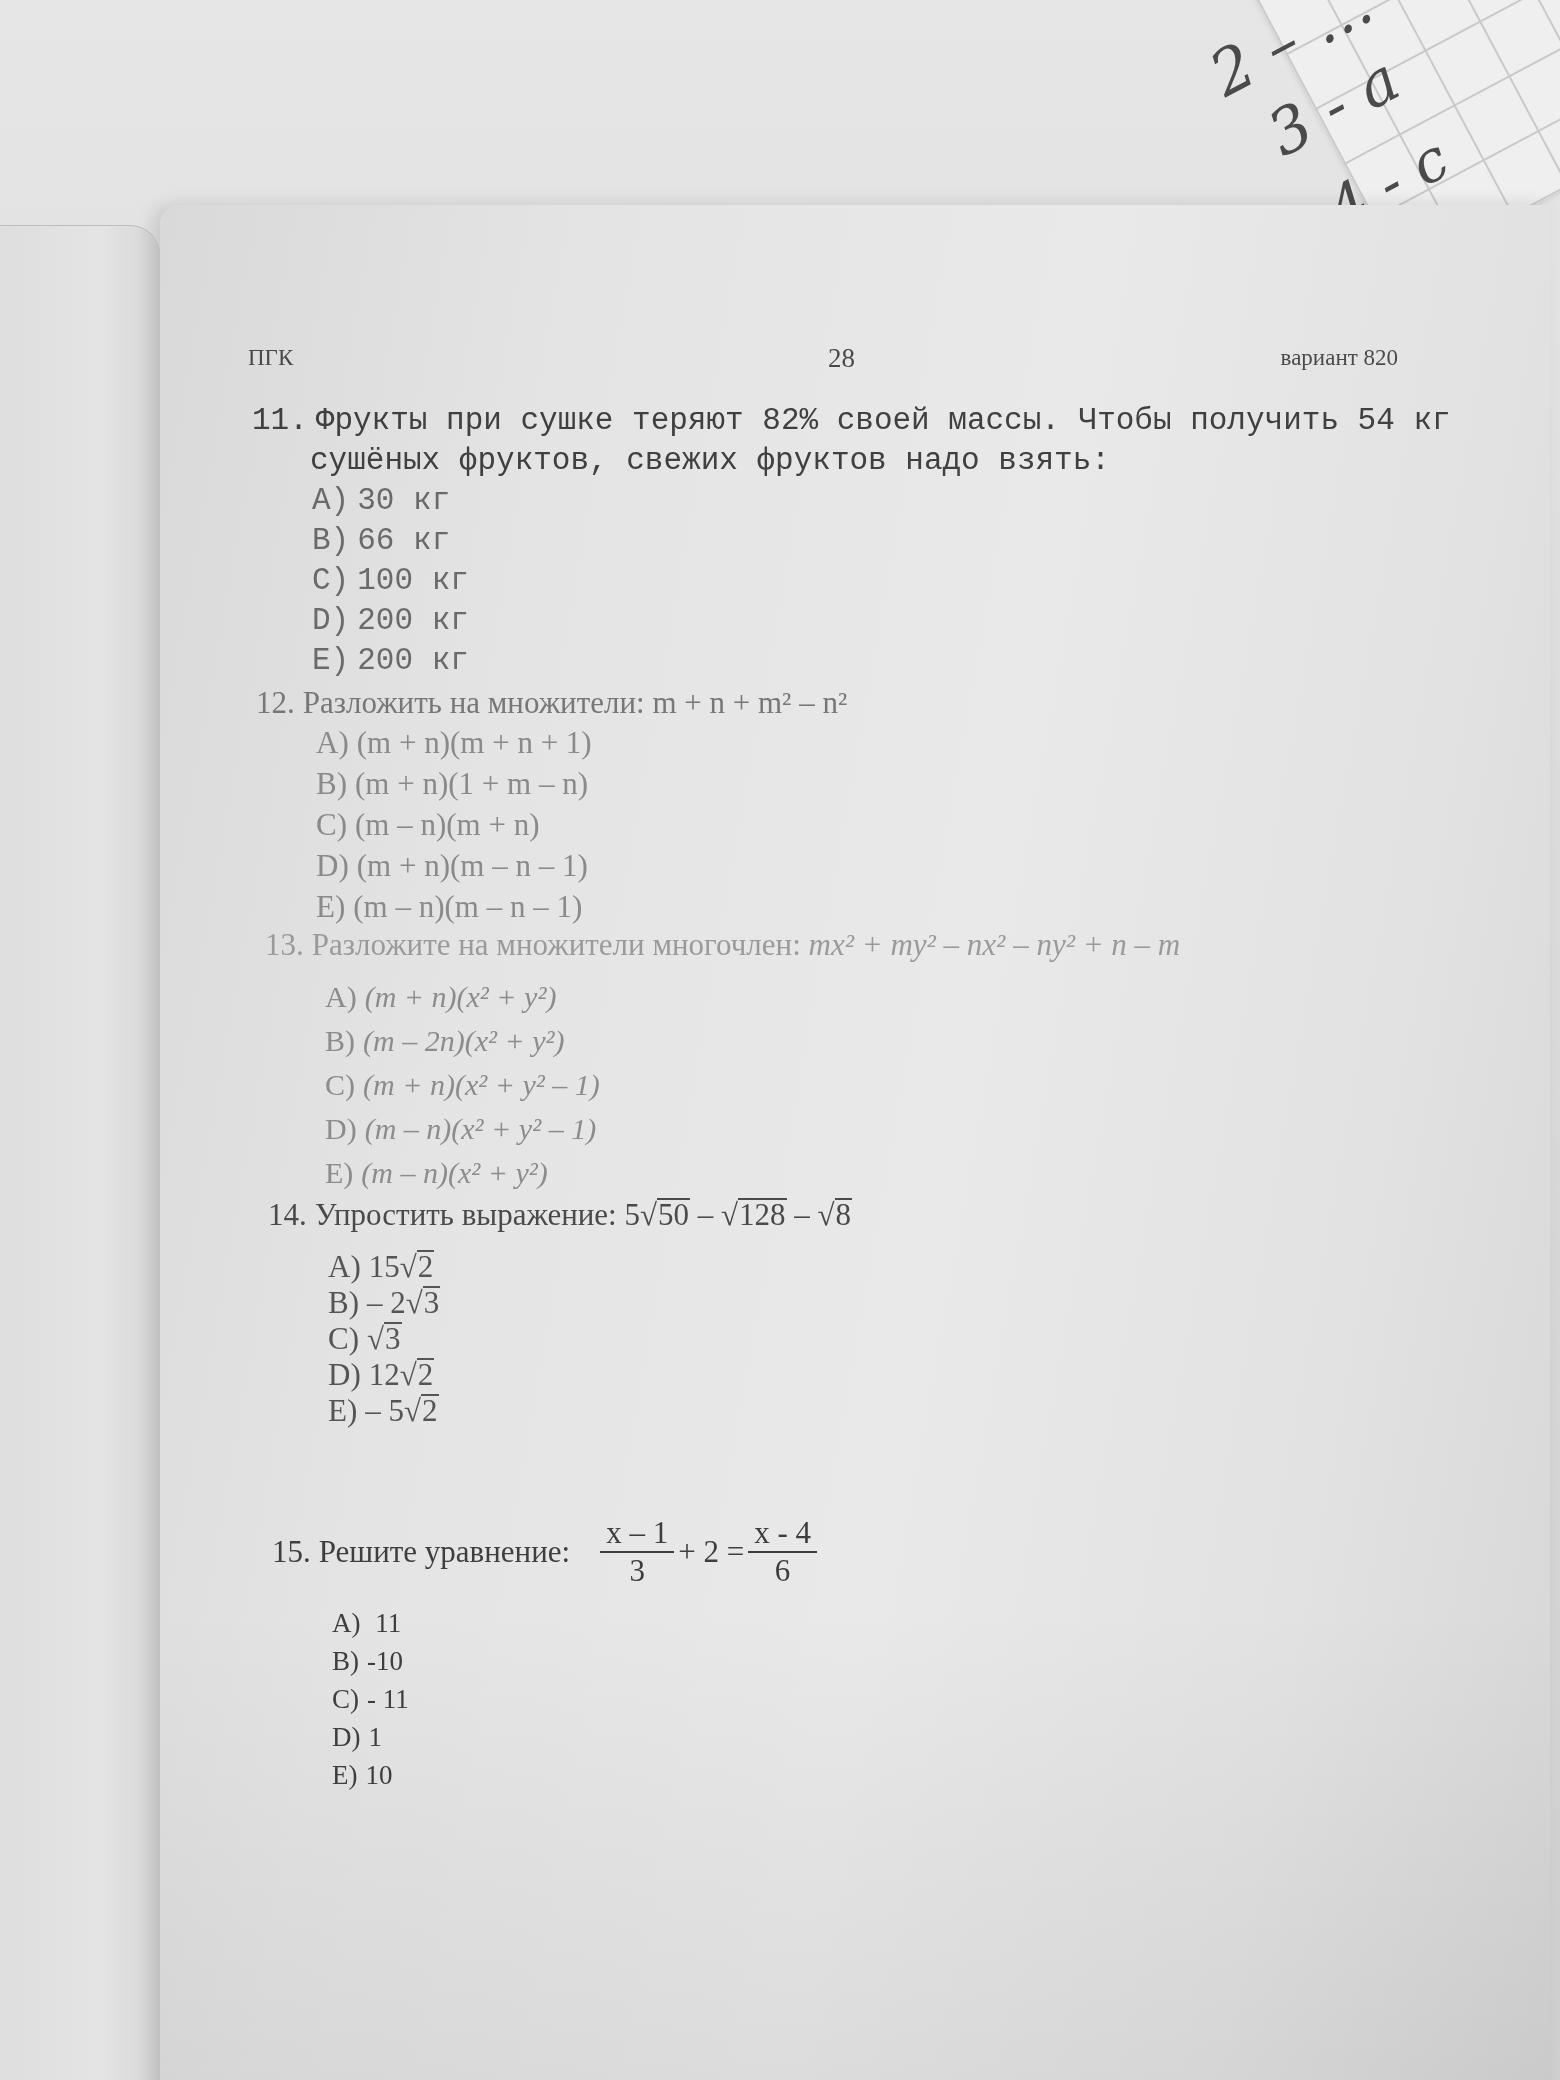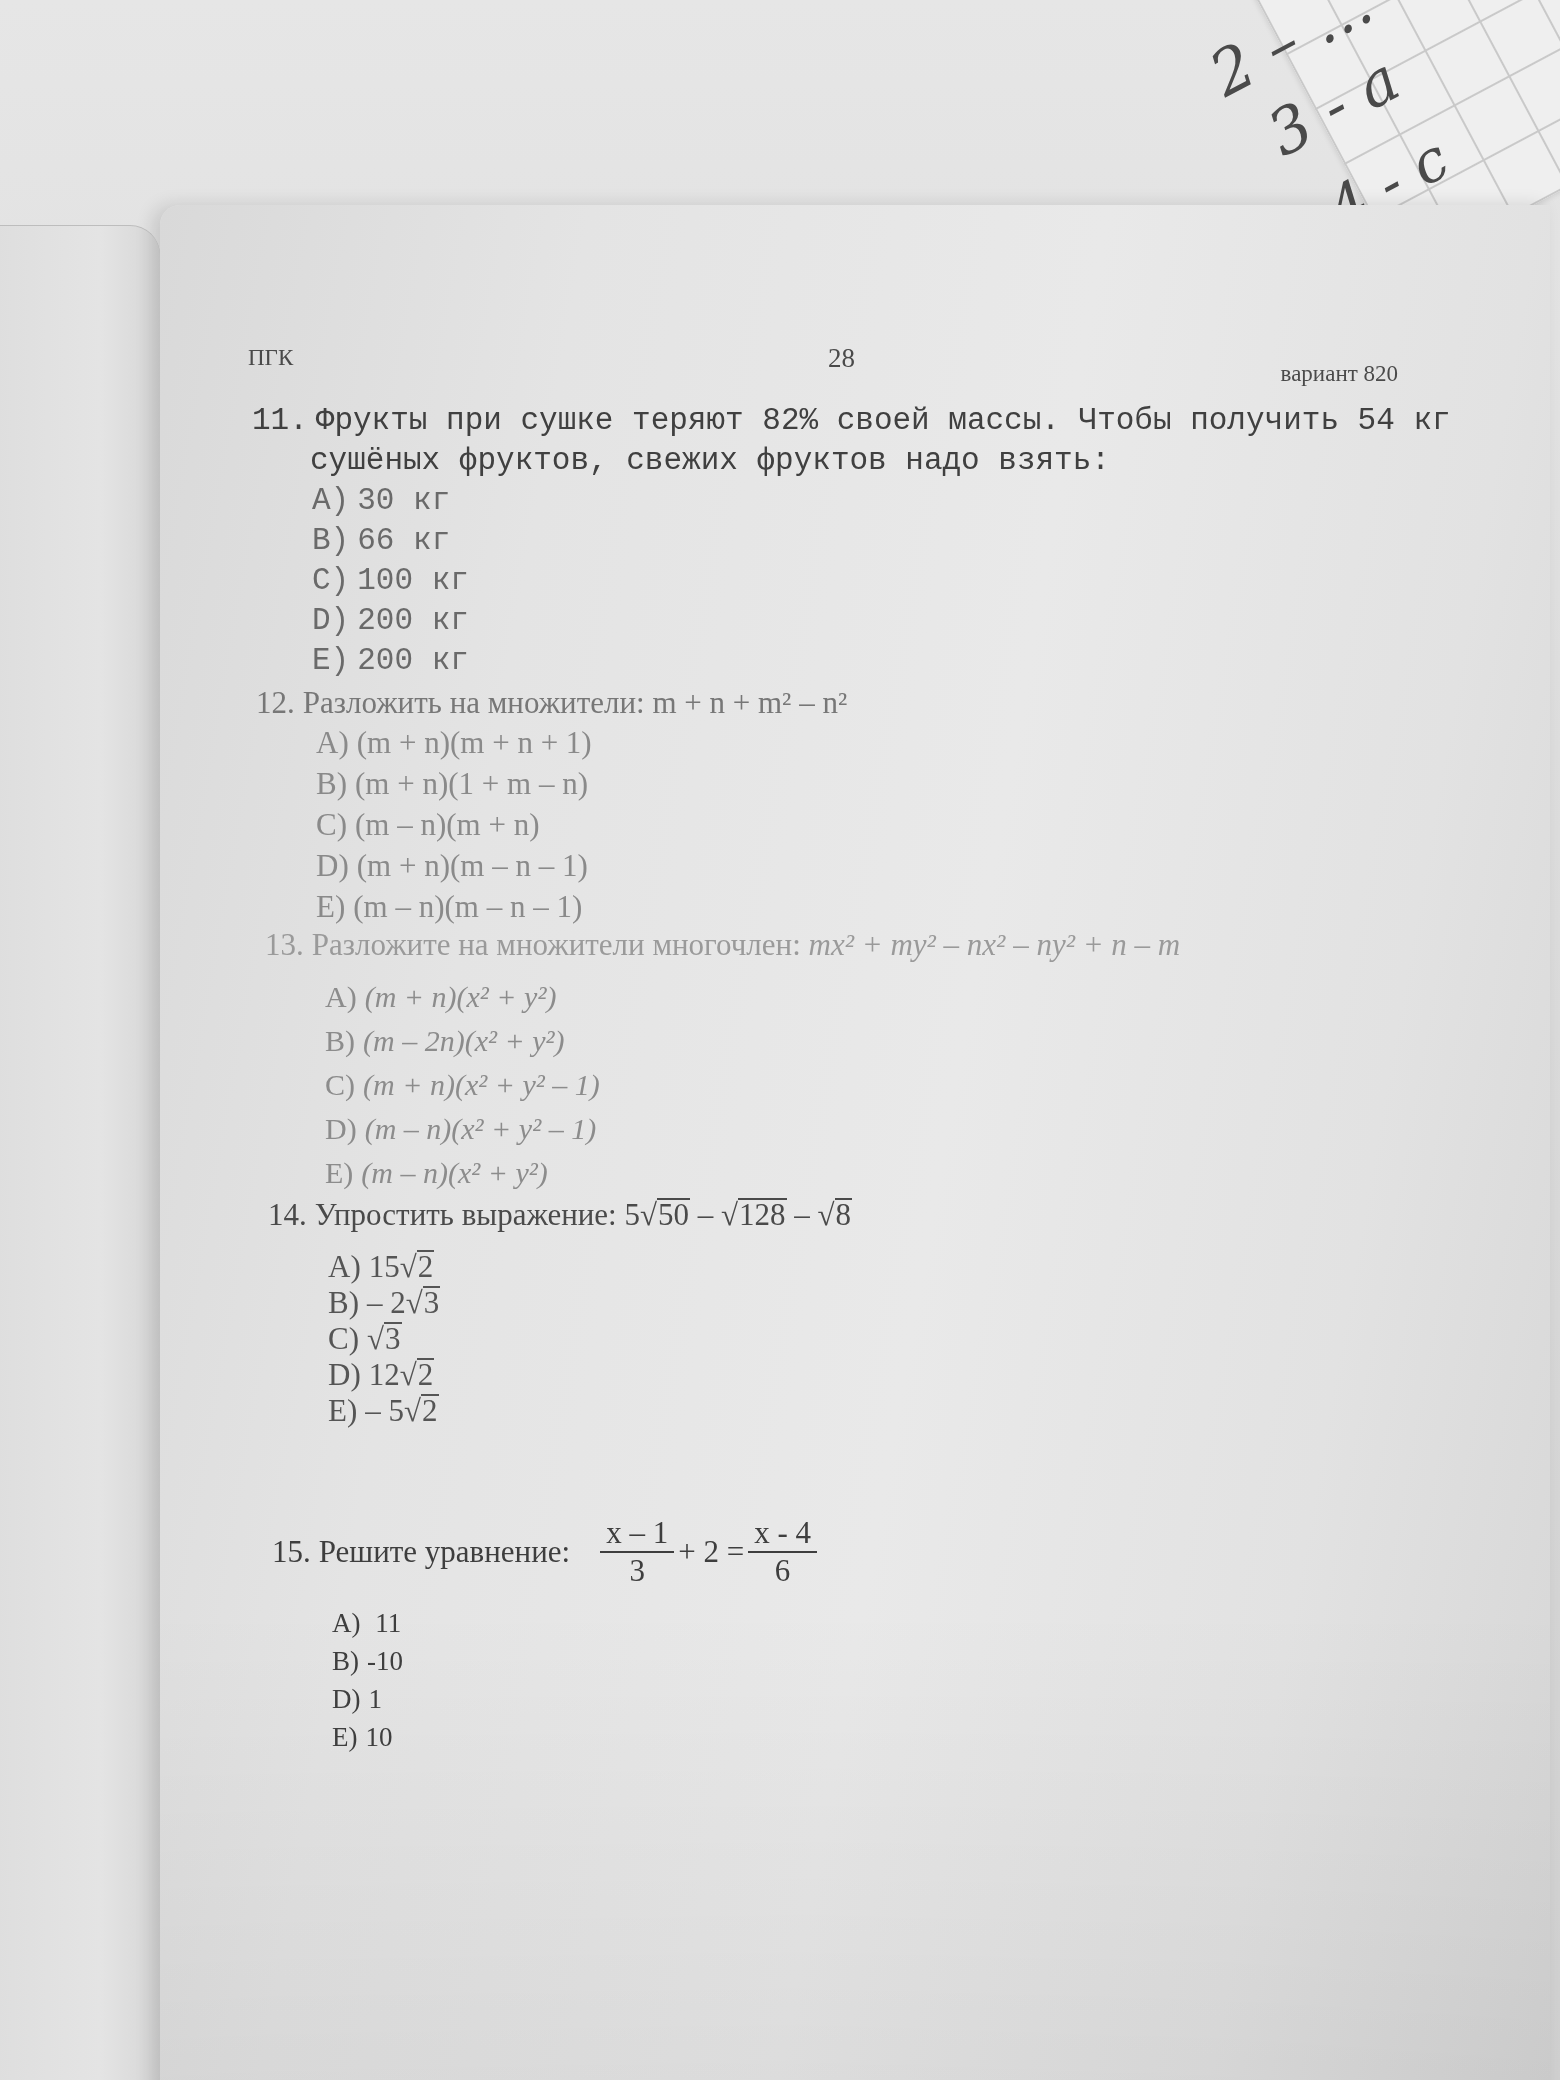--- a/index.html
+++ b/index.html
@@ -84,21 +84,21 @@
       position: absolute;
       top: 140px;
       left: 88px;
       width: 1150px;
       height: 32px;
       font-size: 23px;
       color: #4a4a4a;
     }
     .header .left { position: absolute; left: 0; top: 0; }
     .header .center { position: absolute; left: 580px; top: -2px; font-size: 27px; }
-    .header .right { position: absolute; right: 0; top: 16px; }
+    .header .right { position: absolute; right: 0; top: 0; }
 
     .question {
       position: absolute;
       font-size: 31px;
       line-height: 40px;
     }
     .q-title { white-space: nowrap; }
     .q-title .num { margin-right: 8px; }
     .q-cont { padding-left: 58px; }
     .options {
@@ -251,17 +251,18 @@
       </span>
       <span>+ 2 =</span>
       <span class="frac">
         <span class="num-part">x - 4</span>
         <span class="den-part">6</span>
       </span>
     </div>
     <div class="options">
       <div class="option"><span class="letter">A)</span><span style="white-space:pre;"> 11</span></div>
       <div class="option"><span class="letter">B)</span><span>-10</span></div>
+      <div class="option"><span class="letter">C)</span><span>- 11</span></div>
       <div class="option"><span class="letter">D)</span><span>1</span></div>
       <div class="option"><span class="letter">E)</span><span>10</span></div>
     </div>
   </div>
 </div>
 
 </body></html>

